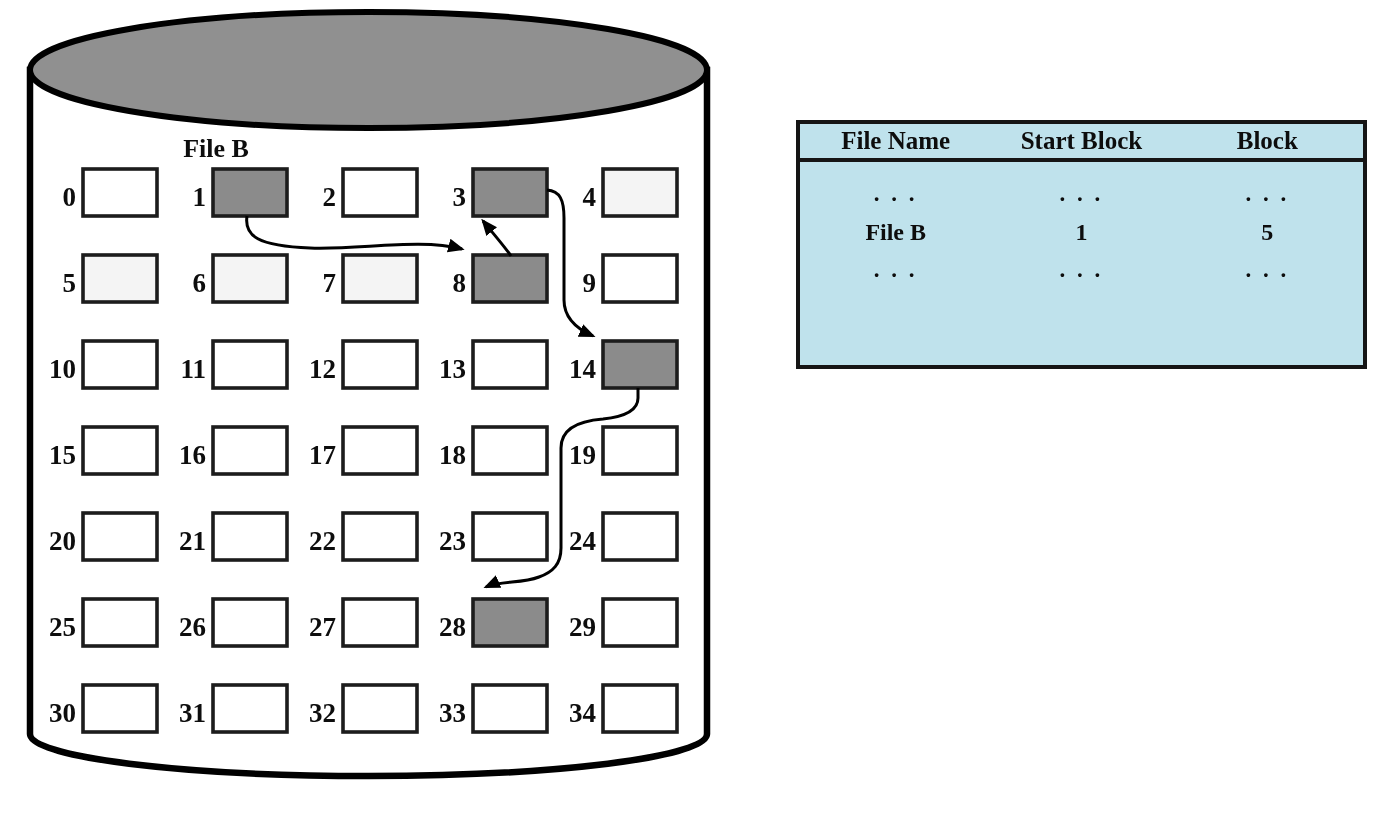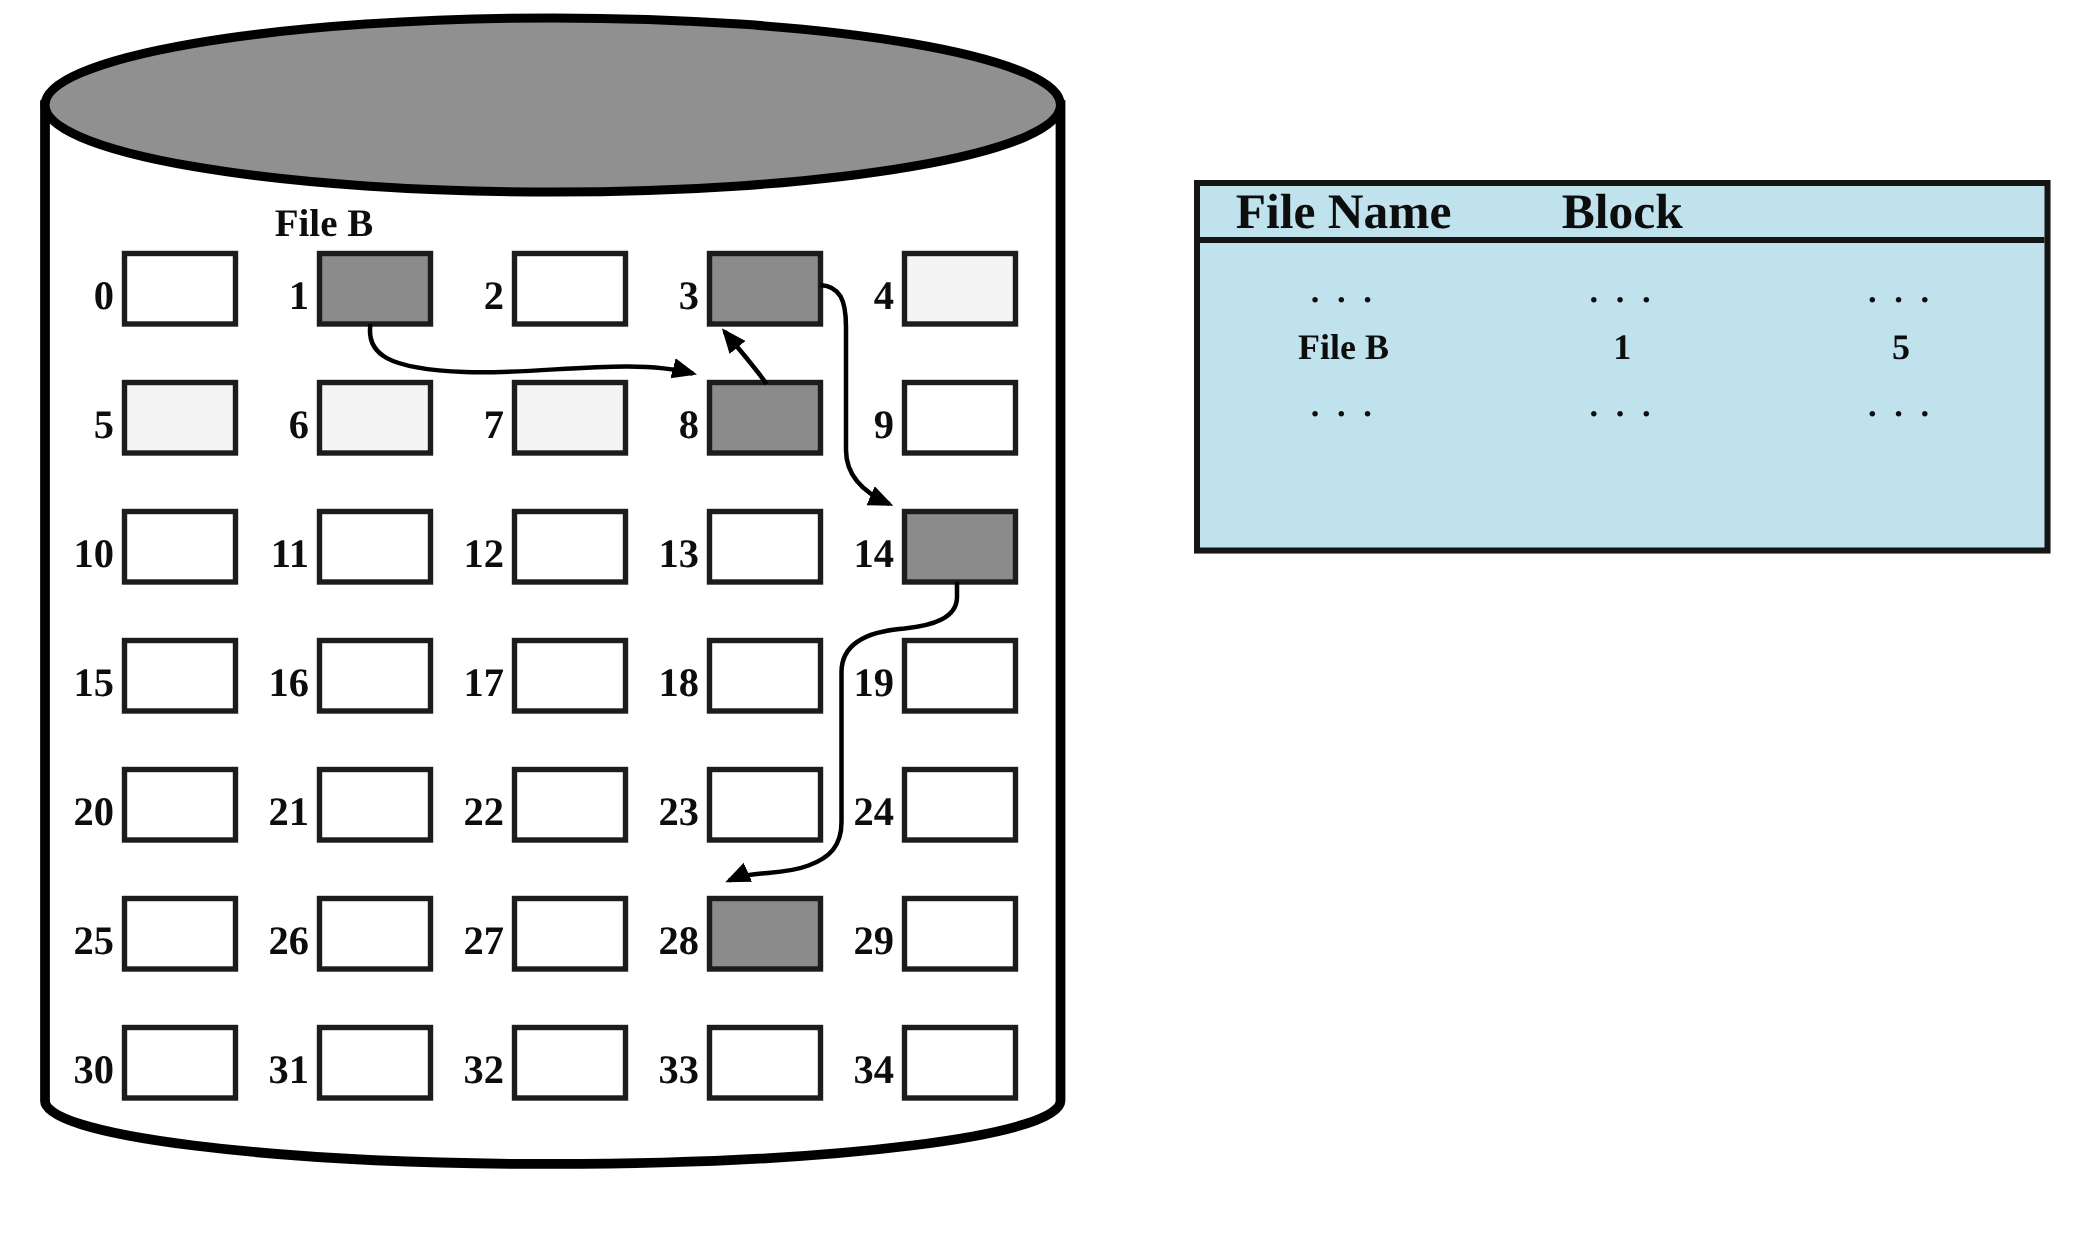--- a/index.html
+++ b/index.html
@@ -39,21 +39,21 @@
     border: 4px solid #151515;
     color: #0d0d0d;
   }
   .thead {
     display: grid;
     grid-template-columns: 34% 32% 34%;
     align-items: center;
     height: 34px;
     border-bottom: 4px solid #151515;
     font-weight: bold;
-    font-size: 33px;
+    font-size: 25px;
     text-align: center;
   }
   .trow {
     display: grid;
     grid-template-columns: 34% 32% 34%;
     align-items: center;
     height: 38px;
     text-align: center;
     font-weight: bold;
     font-size: 24px;
@@ -157,20 +157,21 @@
       <path class="chain-arrow" marker-end="url(#ah)" d="M247,216 C244,236 258,246 310,248 C360,250 420,238 462,249"></path>
       <path class="chain-arrow" marker-end="url(#ah)" d="M511,256 C505,247 492,232 483,221"></path>
       <path class="chain-arrow" marker-end="url(#ah)" d="M547,190 C560,191 564,200 564,218 L564,300 C564,318 577,329 593,336"></path>
       <path class="chain-arrow" marker-end="url(#ah)" d="M638,388 L638,398 C638,412 622,417 603,419 C577,421 561,430 561,448 L561,548 C561,564 553,572 539,577 C521,584 502,580 486,587"></path>
     </g>
   </svg>
 
   <div class="ftable">
     <div class="thead">
       <div class="cell">File Name</div>
+      <div class="cell">Start Block</div>
       <div class="cell">Block</div>
     </div>
     <div class="trow dots first">
       <div class="cell">. . .</div>
       <div class="cell">. . .</div>
       <div class="cell">. . .</div>
     </div>
     <div class="trow">
       <div class="cell">File B</div>
       <div class="cell">1</div>

